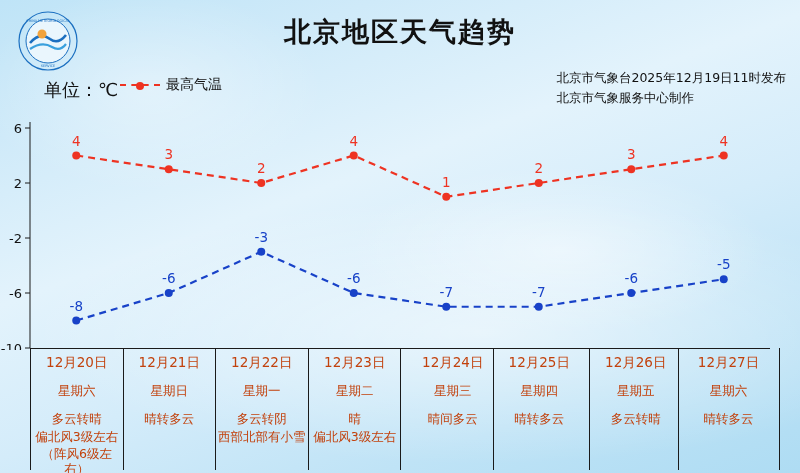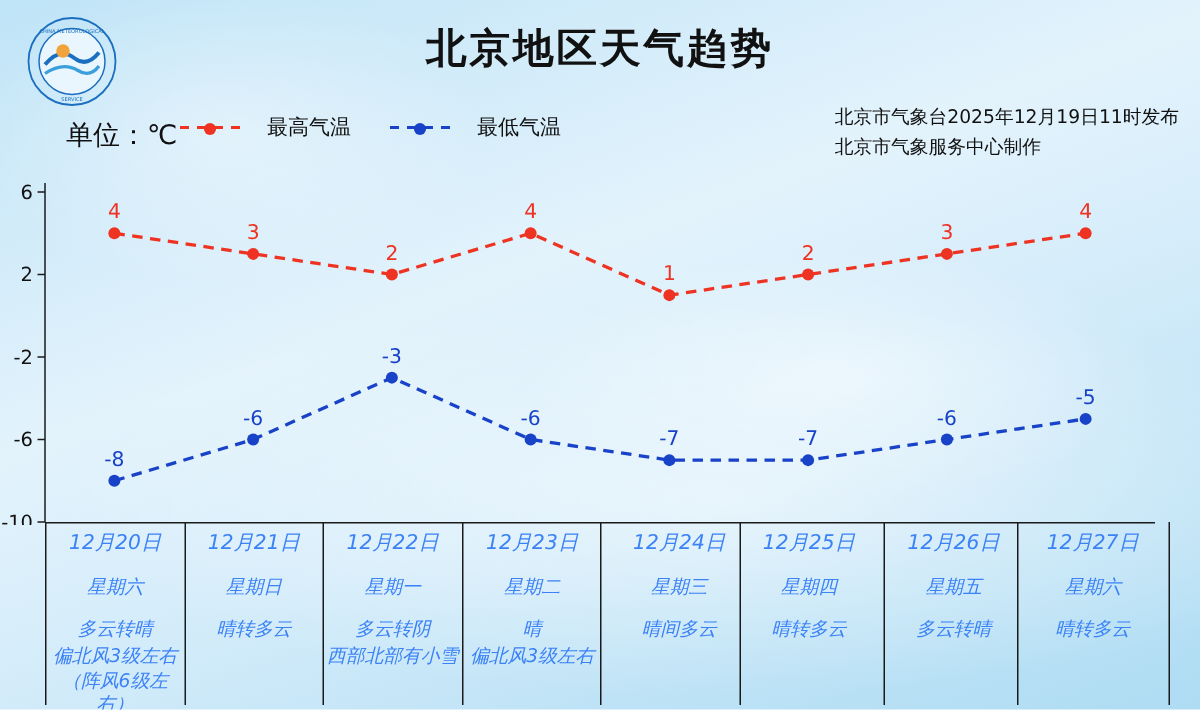--- a/index.html
+++ b/index.html
@@ -18,35 +18,35 @@
   .sw3{left:-60px;top:-40px;width:420px;height:260px;
     background:radial-gradient(ellipse 240px 140px at 50% 50%, rgba(255,255,255,0.38), rgba(255,255,255,0) 72%);}
 
   
   .logo{position:absolute;left:14px;top:10px;width:68px;height:62px;}
   
   .title{position:absolute;left:0;right:0;top:14px;text-align:center;
     font-size:27px;font-weight:bold;color:#111;letter-spacing:2px;}
   .unit{position:absolute;left:44px;top:78px;font-size:18px;color:#111;}
   .legend{position:absolute;left:120px;top:76px;display:flex;gap:26px;align-items:center;}
-  .lg{display:flex;align-items:center;gap:18px;font-size:14px;color:#111;}
+  .lg{display:flex;align-items:center;gap:6px;font-size:14px;color:#111;}
   .lgline{width:40px;height:0;border-top:2px dashed #ee3322;position:relative;}
   .lgline.blue{border-top-color:#1842c8;}
   .lgdot{width:8px;height:8px;border-radius:50%;background:#ee3322;position:absolute;left:16px;top:-4px;}
   .lgdot.blue{background:#1842c8;}
 
   .issuer{position:absolute;right:14px;top:68px;text-align:left;font-size:12.5px;color:#111;line-height:20px;margin-left:48px;}
 
   .chartwrap{position:absolute;left:0;top:110px;width:800px;height:240px;}
 
   .table{position:absolute;left:30px;top:348px;width:740px;height:122px;}
   .col{position:absolute;top:0;width:92.5px;height:122px;box-sizing:border-box;
     border-left:1px solid #1a1a1a;text-align:center;}
   .col:last-child{border-right:1px solid #1a1a1a;}
-  .col div{font-size:12.5px;color:#3b82f6;line-height:15px;font-style:italic;}
+  .col div{font-size:12.5px;color:#c2410c;line-height:15px;}
   .cdate{margin-top:7px;font-size:13.5px !important;}
   .cweek{margin-top:13px;}
   .cdesc{margin-top:13px;}
   .cwind{margin-top:3px;}
   .cwind2{margin-top:2px;}
   .tabletop{position:absolute;left:30px;top:348px;width:740px;height:0;border-top:1px solid #1a1a1a;}
 </style>
 </head>
 <body>
 
@@ -69,26 +69,20 @@
 <div class="title">北京地区天气趋势</div>
 
 <div class="unit">单位：℃</div>
 
 <div class="legend">
   <div class="lg">
     <span class="lgline">
         <span class="lgdot"></span>
       </span>
     <span>最高气温</span>
-  </div>
-  <div class="lg">
-    <span class="lgline blue">
-        <span class="lgdot blue"></span>
-      </span>
-    <span>最低气温</span>
   </div>
 </div>
 
 <div class="issuer">
   <div>北京市气象台2025年12月19日11时发布</div>
   <div>北京市气象服务中心制作</div>
 </div>
 
 <div class="chartwrap">
   <svg id="chart-svg" width="800" height="240">

